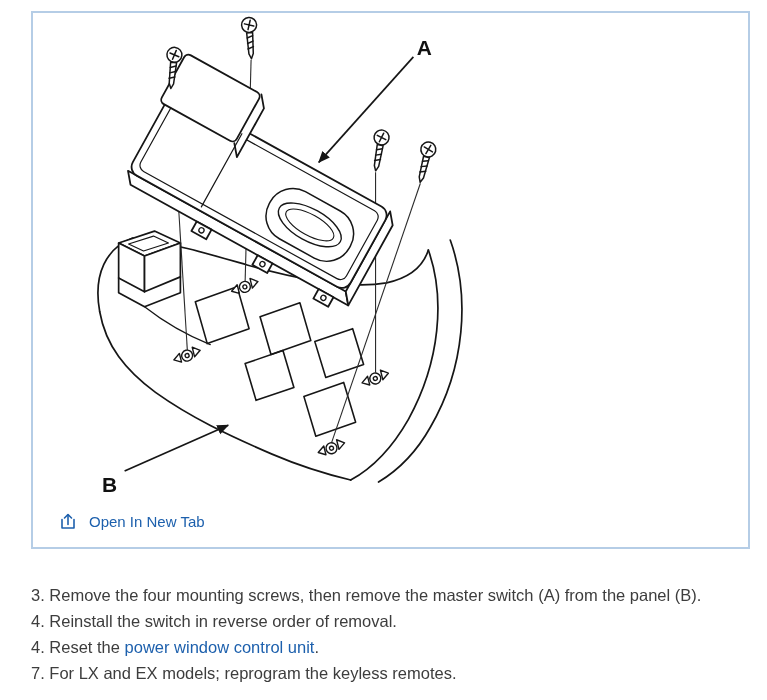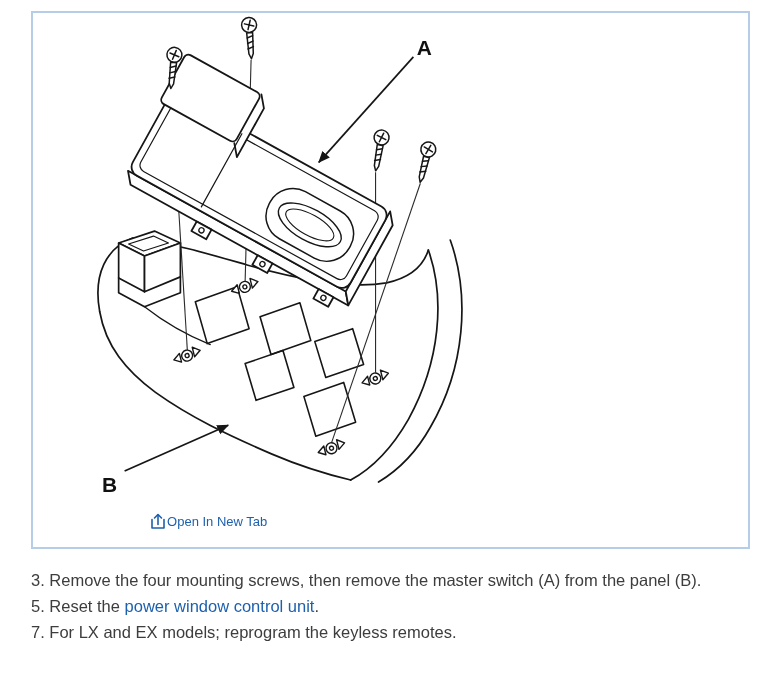--- a/index.html
+++ b/index.html
@@ -26,32 +26,31 @@
 
   .toolbar {
     display: flex;
     align-items: center;
     height: 44px;
     padding: 0 26px 6px 26px;
   }
   .tool-link {
     display: inline-flex;
     align-items: center;
-    gap: 0;
+    gap: 12px;
     color: #1d60ad;
     text-decoration: none;
-    font-size: 13px;
+    font-size: 15px;
     cursor: pointer;
-    justify-content: center;
   }
   .tool-link.first { flex: 0 0 45%; }
   .tool-link svg { flex: 0 0 auto; }
 
   .instructions {
-    margin-top: 18px;
+    margin-top: 33px;
     font-size: 16.5px;
     line-height: 26px;
     color: #3d3d3d;
   }
   .inline-link { color: #1d60ad; text-decoration: none; cursor: pointer; }
 </style>
 </head>
 <body>
 
 <div class="page">
@@ -158,17 +157,18 @@
           <path d="M 9,11.5 L 9,2"></path>
           <path d="M 5.5,5 L 9,1.5 L 12.5,5"></path>
         </svg>
         <span>Open In New Tab</span>
       </a>
     </div>
   </figure>
 
   <div class="instructions">
     <p>3. Remove the four mounting screws, then remove the master switch (A) from the panel (B).</p>
-    <p><span>5. Reset the </span><a href="#" class="inline-link">power window control unit</a><span>.</span></p>
+    <p>4. Reinstall the switch in reverse order of removal.</p>
+    <p><span>4. Reset the </span><a href="#" class="inline-link">power window control unit</a><span>.</span></p>
     <p>7. For LX and EX models; reprogram the keyless remotes.</p>
   </div>
 
 </div>
 
 </body></html>

